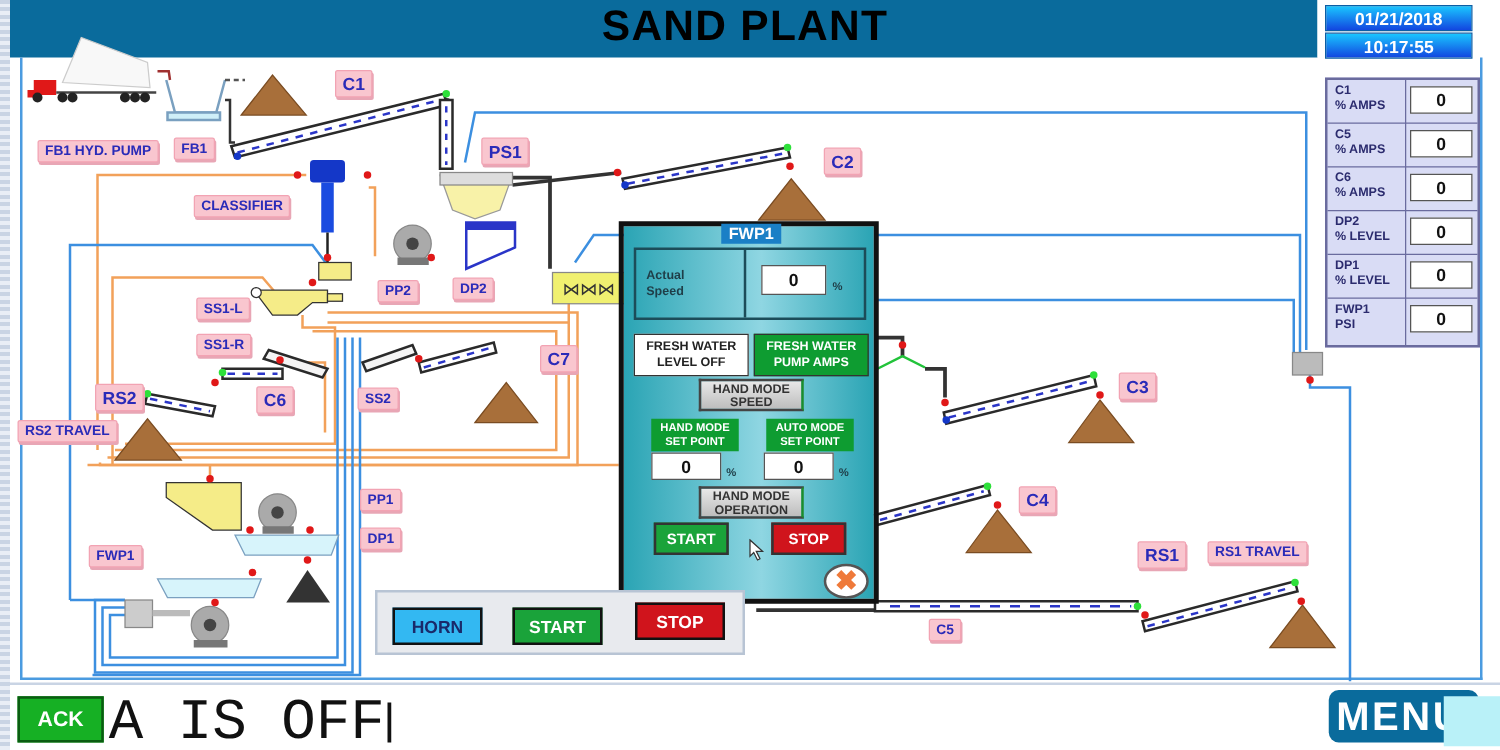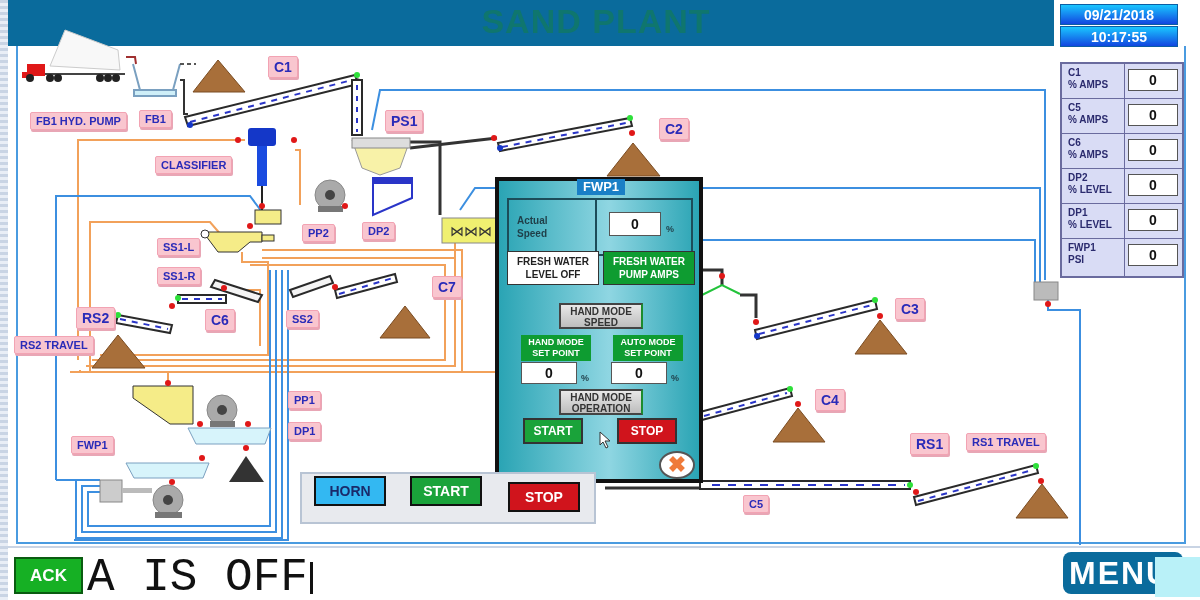--- a/index.html
+++ b/index.html
@@ -1,65 +1,65 @@
 <!DOCTYPE html>
 <html><head>
 <meta charset="utf-8">
 <style>
   * { box-sizing: border-box; margin: 0; padding: 0; }
   html, body { width: 1200px; height: 600px; overflow: hidden; background: #ffffff; font-family: "Liberation Sans", sans-serif; }
   #root { position: relative; width: 1200px; height: 600px; background: #fff; }
   .left-edge { position: absolute; left: 0; top: 0; width: 8px; height: 600px; background: repeating-linear-gradient(180deg,#c9d4e4 0 3px,#e9eef6 3px 6px); }
   .header { position: absolute; left: 8px; top: 0; width: 1046px; height: 46px; background: #0a6b9c; }
-  .title { position: absolute; left: 0; width: 1192px; top: 2px; text-align: center; color: #0f766e; font-size: 34px; font-weight: bold; letter-spacing: 1px; }
+  .title { position: absolute; left: 0; width: 1192px; top: 2px; text-align: center; color: #000000; font-size: 34px; font-weight: bold; letter-spacing: 1px; }
   .dt { position: absolute; left: 1060px; width: 118px; height: 21px; background: linear-gradient(180deg,#1ac6ff,#1246e0); color: #fff; font-weight: bold; font-size: 14px; text-align: center; line-height: 21px; border: 1px solid #0b5ea5; }
   .hdr-right { position: absolute; left: 1054px; top: 0; width: 146px; height: 46px; background: #fff; }
   .canvas-border { position: absolute; left: 16px; top: 46px; width: 1170px; height: 498px; border: 2px solid #4a9be0; border-top: none; }
   svg#diagram { position: absolute; left: 0; top: 0; }
   .tag { position: absolute; background: #f9c6cf; border: 1px solid #f2a3b3; box-shadow: 1px 2px 0 #e8a6b5; color: #2a2bb8; font-weight: bold; font-size: 11px; padding: 2px 5px; border-radius: 2px; white-space: nowrap; }
   .tag.big { font-size: 14px; }
   
   .meters { position: absolute; left: 1060px; top: 62px; width: 124px; height: 216px; background: #d9dcf5; border: 2px solid #6a6b9e; }
   .meter-row { position: absolute; left: 0; width: 120px; height: 35px; border-bottom: 1px solid #6a6b9e; }
   .meter-label { position: absolute; left: 6px; top: 3px; font-size: 10px; font-weight: bold; color: #2b2b6e; line-height: 12px; }
   .meter-val { position: absolute; left: 66px; top: 5px; width: 50px; height: 22px; background: #fff; border: 1px solid #555; font-size: 14px; font-weight: bold; text-align: center; line-height: 20px; color: #111; }
   .meter-div { position: absolute; left: 62px; top: 0; width: 1px; height: 212px; background: #6a6b9e; }
   
   .popup { position: absolute; left: 495px; top: 177px; width: 208px; height: 306px; border: 4px solid #111; background: linear-gradient(90deg,#2aa4b4 0%,#8fd6e2 55%,#2aa4b4 100%); }
   .popup-title { position: absolute; left: 78px; top: -2px; width: 48px; height: 16px; background: #1a7fc6; color: #fff; font-weight: bold; font-size: 13px; text-align: center; line-height: 16px; }
   .speed-box { position: absolute; left: 8px; top: 17px; width: 186px; height: 58px; border: 2px solid #1c4c59; }
   .speed-div { position: absolute; left: 86px; top: 0; width: 2px; height: 54px; background: #1c4c59; }
   .speed-label { position: absolute; left: 8px; top: 14px; font-size: 10px; font-weight: bold; color: #1f3e48; line-height: 13px; }
   .popup-input { position: absolute; background: #fff; border: 1px solid #555; font-size: 14px; font-weight: bold; text-align: center; color: #111; }
   .pct { position: absolute; font-size: 9px; font-weight: bold; color: #1f3e48; }
-  .status-box { position: absolute; top: 70px; width: 92px; height: 34px; font-size: 10px; font-weight: bold; text-align: center; line-height: 13px; padding-top: 3px; border: 1px solid #333; }
+  .status-box { position: absolute; top: 86px; width: 92px; height: 34px; font-size: 10px; font-weight: bold; text-align: center; line-height: 13px; padding-top: 3px; border: 1px solid #333; }
   .gray-btn { position: absolute; left: 60px; width: 84px; height: 26px; background: linear-gradient(180deg,#e8e8e8,#bdbdbd); border: 2px solid #444; border-right-color: #1c8c2c; font-size: 10px; font-weight: bold; text-align: center; line-height: 11px; color: #333; padding-top: 1px; }
   .green-lbl { position: absolute; top: 154px; width: 70px; height: 26px; background: #0e9c31; color: #fff; font-size: 9px; font-weight: bold; text-align: center; line-height: 11px; padding-top: 2px; }
   .pbtn { position: absolute; top: 237px; width: 60px; height: 26px; color: #fff; font-size: 12px; font-weight: bold; text-align: center; line-height: 22px; border: 2px solid #333; }
   .close-btn { position: absolute; left: 160px; top: 270px; width: 36px; height: 28px; border-radius: 50%; background: #fff; border: 2px solid #555; color: #ef7a3a; font-size: 22px; font-weight: bold; text-align: center; line-height: 24px; }
   
   .ctl-panel { position: absolute; left: 300px; top: 472px; width: 296px; height: 52px; background: #e8eaee; border: 2px solid #b8c4d4; }
-  .ctl-btn { position: absolute; top: 2px; width: 72px; height: 30px; font-size: 14px; font-weight: bold; text-align: center; line-height: 26px; border: 2px solid #111; }
+  .ctl-btn { position: absolute; top: 12px; width: 72px; height: 30px; font-size: 14px; font-weight: bold; text-align: center; line-height: 26px; border: 2px solid #111; }
   
   .bottom { position: absolute; left: 8px; top: 546px; width: 1192px; height: 54px; background: #fff; border-top: 2px solid #c9d4e4; }
   .ack { position: absolute; left: 14px; top: 557px; width: 69px; height: 37px; background: #16b024; border: 2px solid #0a5c11; color: #fff; font-weight: bold; font-size: 17px; text-align: center; line-height: 33px; }
   .alarm { position: absolute; left: 87px; top: 552px; font-family: "Liberation Mono", monospace; font-size: 46px; color: #111; white-space: pre; }
   .cursor-bar { display: inline-block; width: 3px; height: 32px; background: #111; vertical-align: -4px; margin-left: 2px; }
   .menu-btn { position: absolute; left: 1063px; top: 552px; width: 120px; height: 42px; background: #0a6b9c; border-radius: 8px; color: #fff; font-weight: bold; font-size: 32px; line-height: 42px; padding-left: 6px; letter-spacing: 2px; overflow: hidden; }
   .menu-cover { position: absolute; left: 1155px; top: 557px; width: 45px; height: 40px; background: #b9f1f8; }
 </style>
 </head>
 <body>
 
 <div id="root">
   <div class="left-edge"></div>
   <div class="header"></div>
   <div class="title">SAND PLANT</div>
   <div class="hdr-right"></div>
-  <div class="dt" style="top:4px">09/21/2018</div>
+  <div class="dt" style="top:4px">01/21/2018</div>
   <div class="dt" style="top:26px">10:17:55</div>
 
   <div class="canvas-border"></div>
 
   <svg id="diagram" width="1200" height="600">
 
     <g fill="none" stroke="#f2a15a" stroke-width="2">
       <polyline points="78,360 78,140 245,140"></polyline>
       <polyline points="90,372 90,222 210,222 222,236"></polyline>
       <polyline points="242,252 242,262 268,262 268,355 100,355"></polyline>

